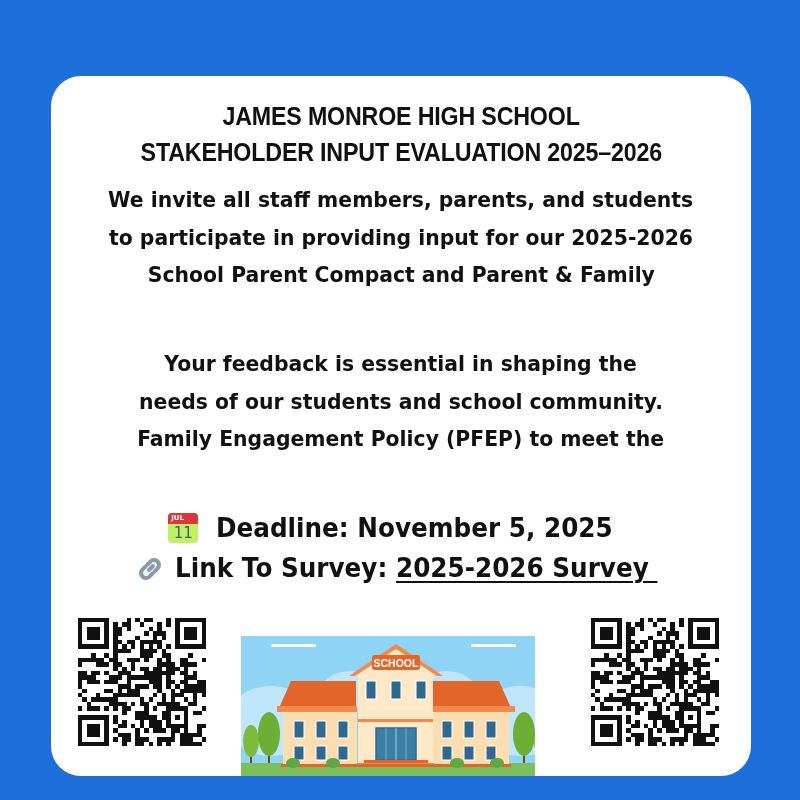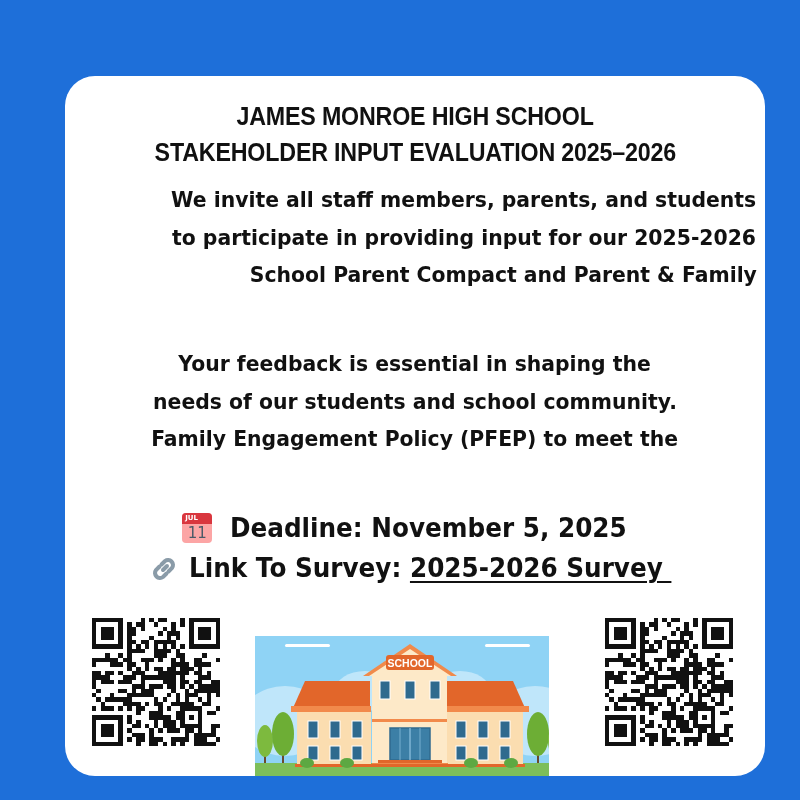--- a/index.html
+++ b/index.html
@@ -5,21 +5,21 @@
   html, body { margin: 0; padding: 0; }
   body {
     width: 800px; height: 800px; overflow: hidden;
     background: #1E6FD9;
     position: relative;
     font-family: "DejaVu Sans", "Liberation Sans", sans-serif;
     color: #111;
   }
   .card {
     position: absolute;
-    left: 65px; top: 76px;
+    left: 51px; top: 76px;
     width: 700px; height: 700px;
     background: #ffffff;
     border-radius: 30px;
   }
   .title {
     position: absolute; left: 0; right: 0;
     text-align: center;
     font-family: "Liberation Sans", sans-serif;
     font-weight: bold;
     font-size: 25px;
@@ -34,40 +34,40 @@
     position: absolute; left: 0; right: 0;
     text-align: center;
     font-family: "DejaVu Sans", sans-serif;
     font-weight: bold;
     font-size: 21px;
     line-height: 37.5px;
     color: #111;
   }
   .para .line { display: block; white-space: nowrap; }
   .para .line span { display: inline-block; transform: scaleX(0.97); transform-origin: center; }
-  .para1 { top: 106px; text-align: right; }
+  .para1 { top: 106px; }
   .para2 { top: 270px; }
   .info {
     position: absolute; left: 0; right: 0;
     text-align: center;
     font-family: "DejaVu Sans", sans-serif;
     font-weight: bold;
     font-size: 26px;
     line-height: 40px;
     color: #111;
   }
   .info1 { top: 432px; }
   .info2 { top: 472px; padding-left: 16px; }
   .info .line { display: inline-flex; align-items: center; white-space: nowrap; }
   .info .txt { display: inline-block; transform: scaleX(0.95); transform-origin: left center; }
   .link-text { text-decoration: underline; text-underline-offset: 4px; text-decoration-thickness: 2px; }
   .icon-cal {
     display: inline-block; width: 30px; height: 30px; margin-right: 18px;
     position: relative; border-radius: 4px; overflow: hidden;
-    background: #fca5a5;
+    background: #bef264;
   }
   .icon-cal .top {
     position: absolute; left: 0; right: 0; top: 0; height: 11px; background: #D9363E;
     color: #fff; font-size: 7px; line-height: 11px; text-align: left; padding-left: 3px;
     font-family: "DejaVu Sans", sans-serif; font-weight: bold;
   }
   .icon-cal .num {
     position: absolute; left: 0; right: 0; top: 11px; bottom: 0;
     color: #4A5A68; font-size: 15px; line-height: 19px; text-align: center;
     font-family: "DejaVu Sans", sans-serif; font-weight: normal;

